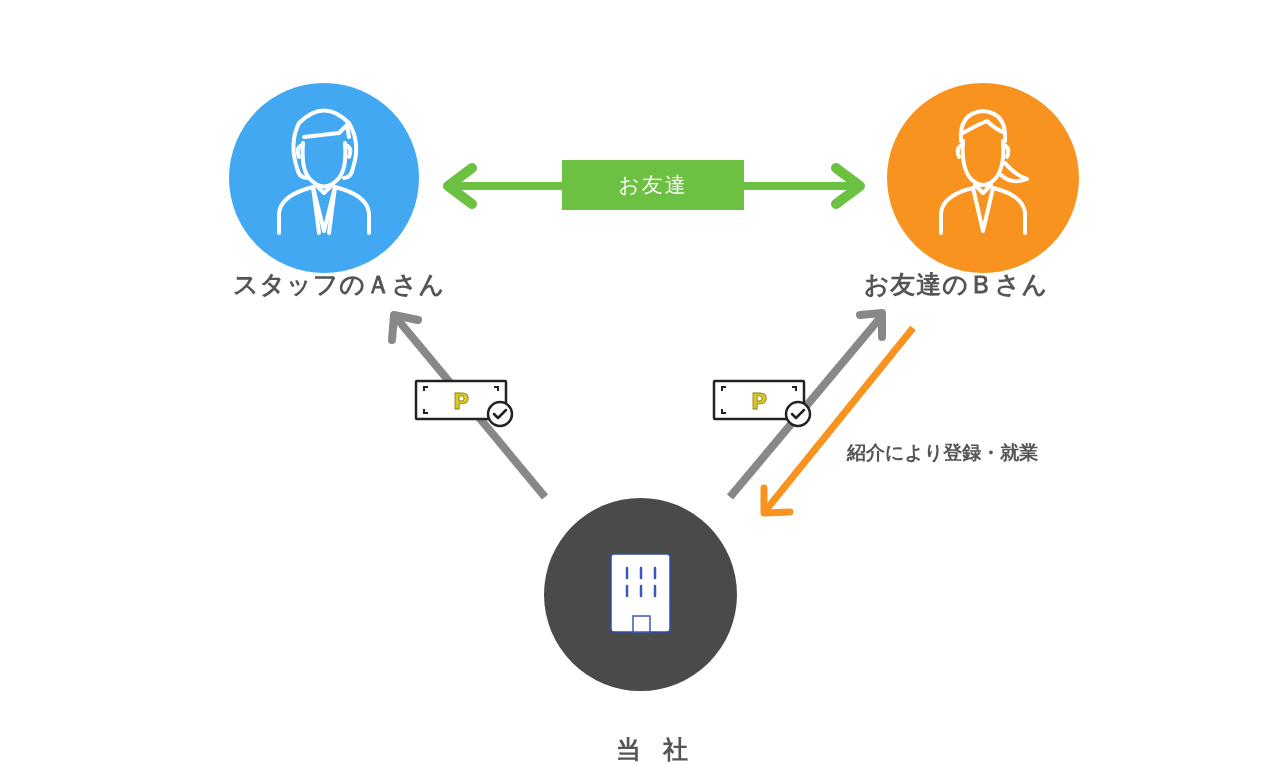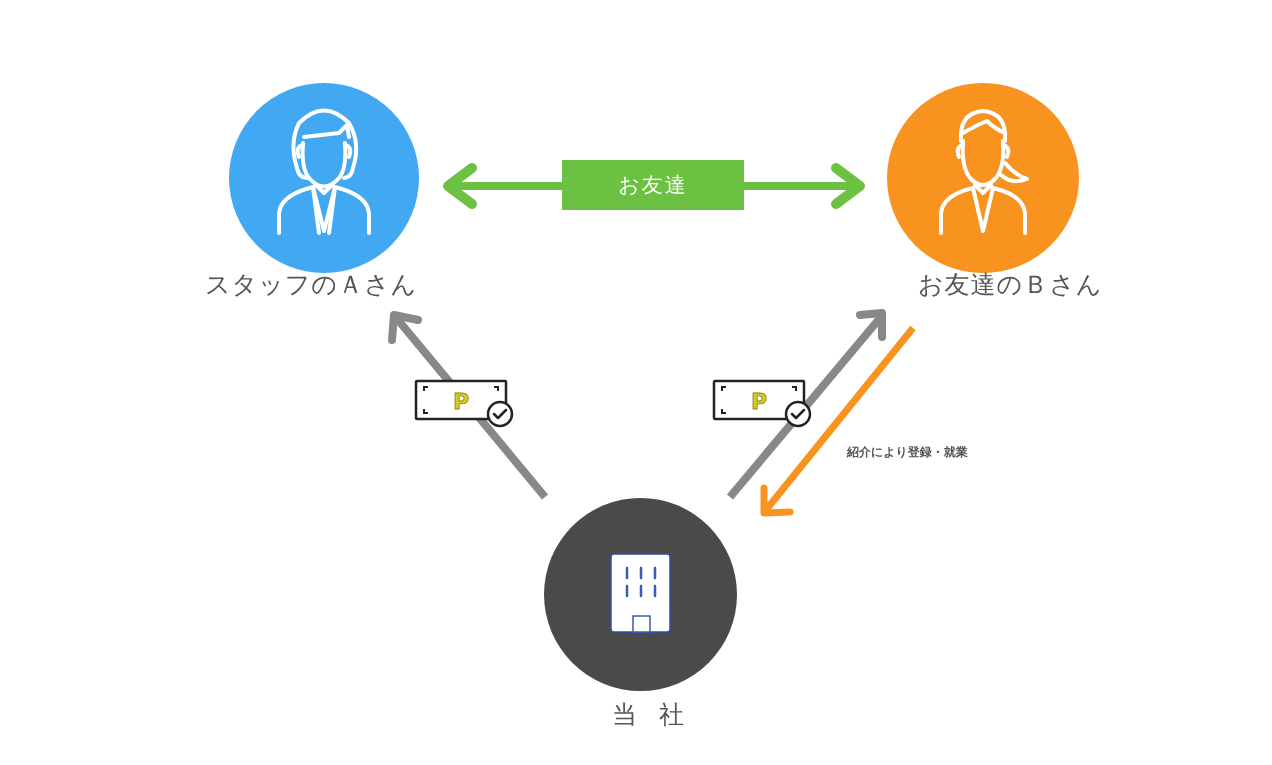--- a/index.html
+++ b/index.html
@@ -1,27 +1,27 @@
 <!DOCTYPE html>
 <html><head>
 <meta charset="utf-8">
 <style>
   html, body { margin: 0; padding: 0; background: #ffffff; }
   body { width: 1272px; height: 765px; position: relative; overflow: hidden;
          font-family: "DejaVu Sans", "Liberation Sans", sans-serif; }
   .node-circle { position: absolute; border-radius: 50%; }
-  .label { position: absolute; color: #555555; font-weight: normal; font-size: 25px;
-           white-space: nowrap; text-align: left; letter-spacing: 1px; }
+  .label { position: absolute; color: #555555; font-weight: bold; font-size: 25px;
+           white-space: nowrap; text-align: right; letter-spacing: 1px; }
   #diagram-svg { position: absolute; left: 0; top: 0; }
   .friend-box { position: absolute; left: 562px; top: 160px; width: 182px; height: 50px;
                 background: #6cc042; color: #ffffff; font-size: 21px; display: flex;
                 align-items: center; justify-content: center; letter-spacing: 2px; }
   .note { position: absolute; left: 847px; top: 437px; color: #555555; font-weight: bold;
-          font-size: 12px; line-height: 30px; white-space: nowrap; }
-  .company-label { letter-spacing: 22px; }
+          font-size: 19px; line-height: 30px; white-space: nowrap; }
+  .company-label { letter-spacing: 22px; margin-top: 35px; }
 </style>
 </head>
 <body>
 
 <svg id="diagram-svg" width="1272" height="765" viewBox="0 0 1272 765">
 
   <g>
     <line x1="545" y1="497" x2="398" y2="320" stroke="#888888" stroke-width="8" stroke-linecap="butt"></line>
     <polyline points="392,340 394,315 418,320" fill="none" stroke="#888888" stroke-width="8" stroke-linejoin="round" stroke-linecap="round"></polyline>
   </g>
@@ -101,21 +101,21 @@
       <path d="M116 62 Q124 64 120 74"></path>
 
       <path d="M114 92 Q125 102 140 96 Q128 92 118 80"></path>
 
       <path d="M88 102 L96 110 L104 102"></path>
 
       <path d="M54 150 L54 130 Q56 112 86 105 L96 148 L106 105 Q136 112 138 130 L138 150"></path>
     </g>
   </svg>
 </div>
-<div class="label" style="left:918px; top:268px; width:230px;">お友達のＢさん</div>
+<div class="label" style="left:818px; top:268px; width:230px;">お友達のＢさん</div>
 
 <div class="node-circle" style="left:544px; top:498px; width:193px; height:193px; background:#4a4a4a;">
   <svg width="193" height="193" viewBox="0 0 193 193">
     <rect x="67" y="56" width="59" height="78" rx="3" fill="#ffffff" stroke="#2f4fa8" stroke-width="1.5"></rect>
     <g stroke="#3a5ab8" stroke-width="2.5" stroke-linecap="round">
       <line x1="83" y1="70" x2="83" y2="80"></line>
       <line x1="97" y1="70" x2="97" y2="80"></line>
       <line x1="111" y1="70" x2="111" y2="80"></line>
       <line x1="83" y1="88" x2="83" y2="98"></line>
       <line x1="97" y1="88" x2="97" y2="98"></line>

